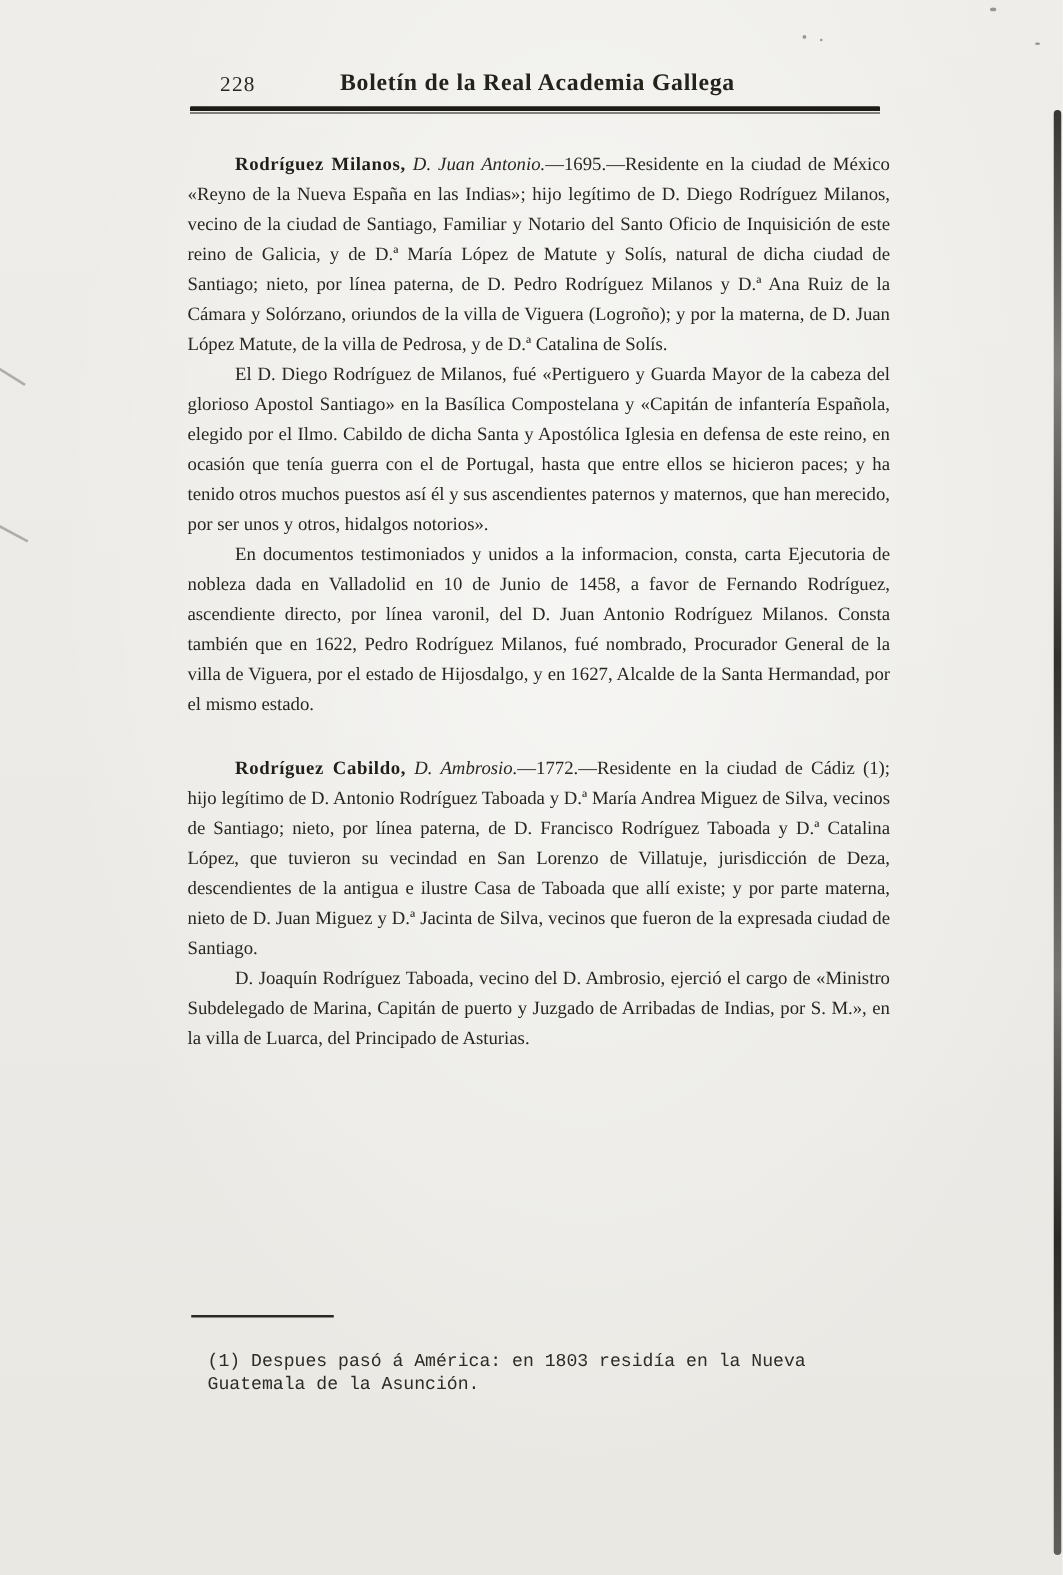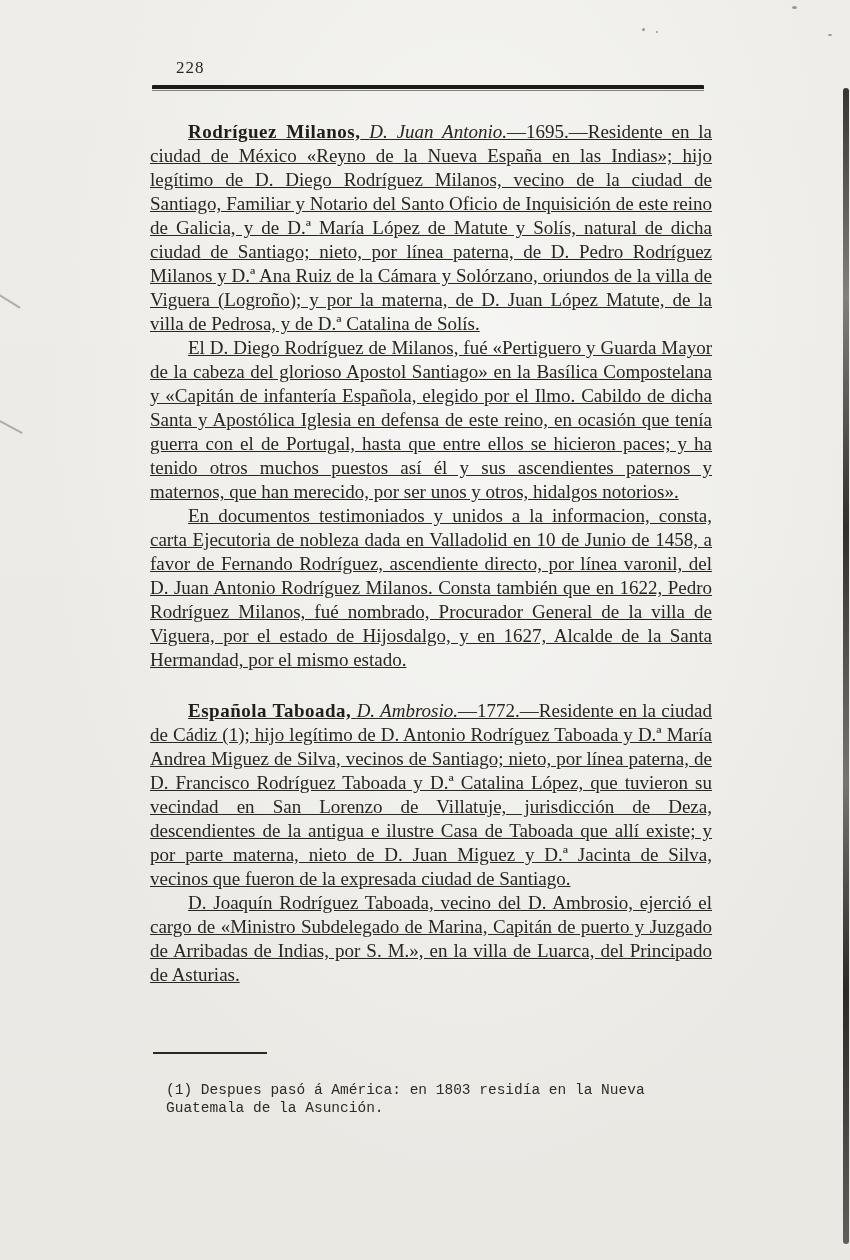--- a/index.html
+++ b/index.html
@@ -33,23 +33,22 @@
   }
   .header-rule {
     position: absolute; left: 152px; top: 85px; width: 552px; height: 7px;
     background:
       linear-gradient(180deg, #1d1b16 0px, #1d1b16 4px, transparent 4px, transparent 5px, rgba(40,38,32,0.55) 5px, rgba(40,38,32,0.55) 6px, transparent 6px);
     border-radius: 1px;
   }
   
   .text-block {
     position: absolute; left: 150px; top: 120px; width: 562px;
-    font-size: 19px; line-height: 24px;
+    font-size: 15px; line-height: 24px;
     text-align: justify;
-    text-decoration: underline;
   }
   .text-block p { margin: 0; text-indent: 38px; }
   .entry-name { font-weight: bold; letter-spacing: 0.5px; color: #201e17; }
   .entry-person { font-style: italic; }
   .entry-gap { margin-top: 27px !important; }
   
   .footnote-rule {
     position: absolute; left: 153px; top: 1052px; width: 114px; height: 2px;
     background: #2b2922;
   }
@@ -79,34 +78,35 @@
   .margin-mark.m1 { left: -4px; top: 300px; width: 26px; height: 2px; transform: rotate(32deg); }
   .margin-mark.m2 { left: -6px; top: 425px; width: 30px; height: 2px; transform: rotate(28deg); }
 </style>
 </head>
 <body>
 
 <div class="page">
 
   <header class="page-header">
     <span class="page-number">228</span>
+    <span class="journal-title">Boletín de la Real Academia Gallega</span>
   </header>
 
   <div class="header-rule"></div>
 
   <main class="text-block">
 
     <p><span class="entry-name">Rodríguez Milanos,</span>
       <span class="entry-person">D. Juan Antonio.</span><span>—1695.—Residente en la ciudad de México «Reyno de la Nueva España en las Indias»; hijo legítimo de D. Diego Rodríguez Milanos, vecino de la ciudad de Santiago, Familiar y Notario del Santo Oficio de Inquisición de este reino de Galicia, y de D.ª María López de Matute y Solís, natural de dicha ciudad de Santiago; nieto, por línea paterna, de D. Pedro Rodríguez Milanos y D.ª Ana Ruiz de la Cámara y Solórzano, oriundos de la villa de Viguera (Logroño); y por la materna, de D. Juan López Matute, de la villa de Pedrosa, y de D.ª Catalina de Solís.</span></p>
 
     <p>El D. Diego Rodríguez de Milanos, fué «Pertiguero y Guarda Mayor de la cabeza del glorioso Apostol Santiago» en la Basílica Compostelana y «Capitán de infantería Española, elegido por el Ilmo. Cabildo de dicha Santa y Apostólica Iglesia en defensa de este reino, en ocasión que tenía guerra con el de Portugal, hasta que entre ellos se hicieron paces; y ha tenido otros muchos puestos así él y sus ascendientes paternos y maternos, que han merecido, por ser unos y otros, hidalgos notorios».</p>
 
     <p>En documentos testimoniados y unidos a la informacion, consta, carta Ejecutoria de nobleza dada en Valladolid en 10 de Junio de 1458, a favor de Fernando Rodríguez, ascendiente directo, por línea varonil, del D. Juan Antonio Rodríguez Milanos. Consta también que en 1622, Pedro Rodríguez Milanos, fué nombrado, Procurador General de la villa de Viguera, por el estado de Hijosdalgo, y en 1627, Alcalde de la Santa Hermandad, por el mismo estado.</p>
 
-    <p class="entry-gap"><span class="entry-name">Española Taboada,</span>
+    <p class="entry-gap"><span class="entry-name">Rodríguez Cabildo,</span>
       <span class="entry-person">D. Ambrosio.</span><span>—1772.—Residente en la ciudad de Cádiz (1); hijo legítimo de D. Antonio Rodríguez Taboada y D.ª María Andrea Miguez de Silva, vecinos de Santiago; nieto, por línea paterna, de D. Francisco Rodríguez Taboada y D.ª Catalina López, que tuvieron su vecindad en San Lorenzo de Villatuje, jurisdicción de Deza, descendientes de la antigua e ilustre Casa de Taboada que allí existe; y por parte materna, nieto de D. Juan Miguez y D.ª Jacinta de Silva, vecinos que fueron de la expresada ciudad de Santiago.</span></p>
 
     <p>D. Joaquín Rodríguez Taboada, vecino del D. Ambrosio, ejerció el cargo de «Ministro Subdelegado de Marina, Capitán de puerto y Juzgado de Arribadas de Indias, por S. M.», en la villa de Luarca, del Principado de Asturias.</p>
 
   </main>
 
   <div class="footnote-rule"></div>
   <p class="footnote">(1)   Despues pasó á América: en 1803 residía en la Nueva Guatemala de la Asunción.</p>
 
   <div class="scan-edge-right"></div>

